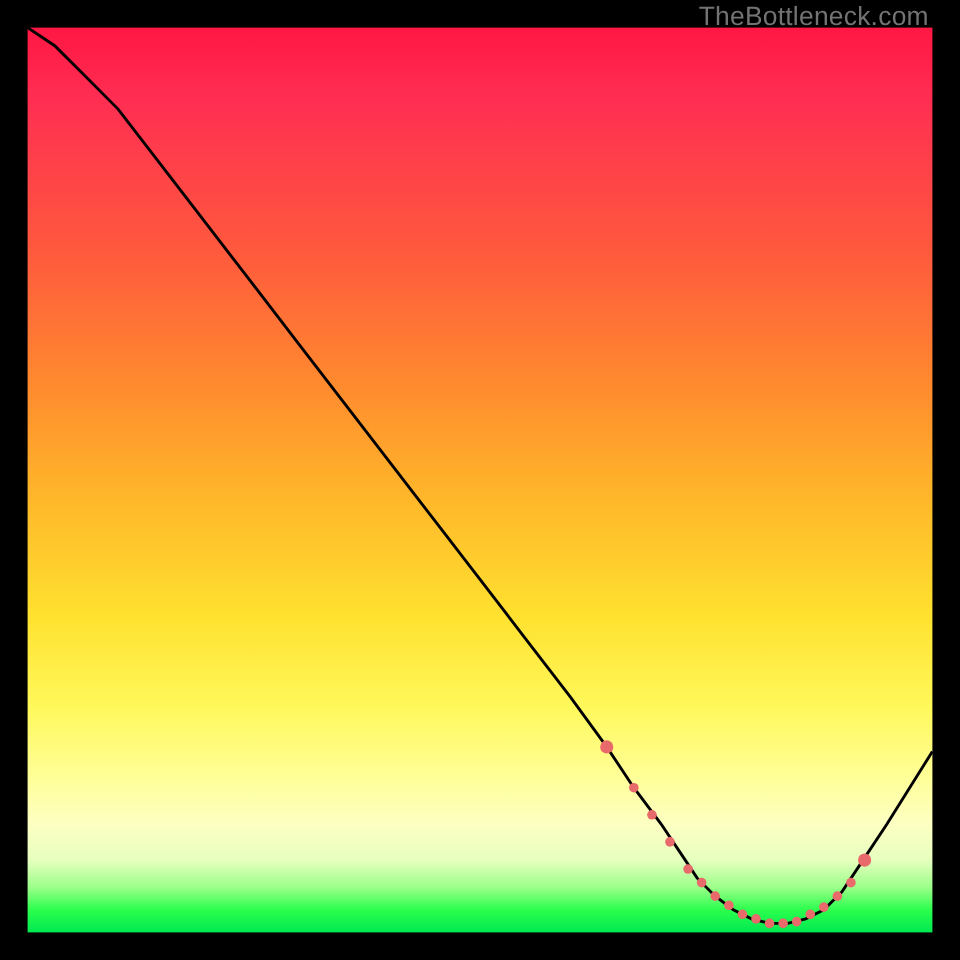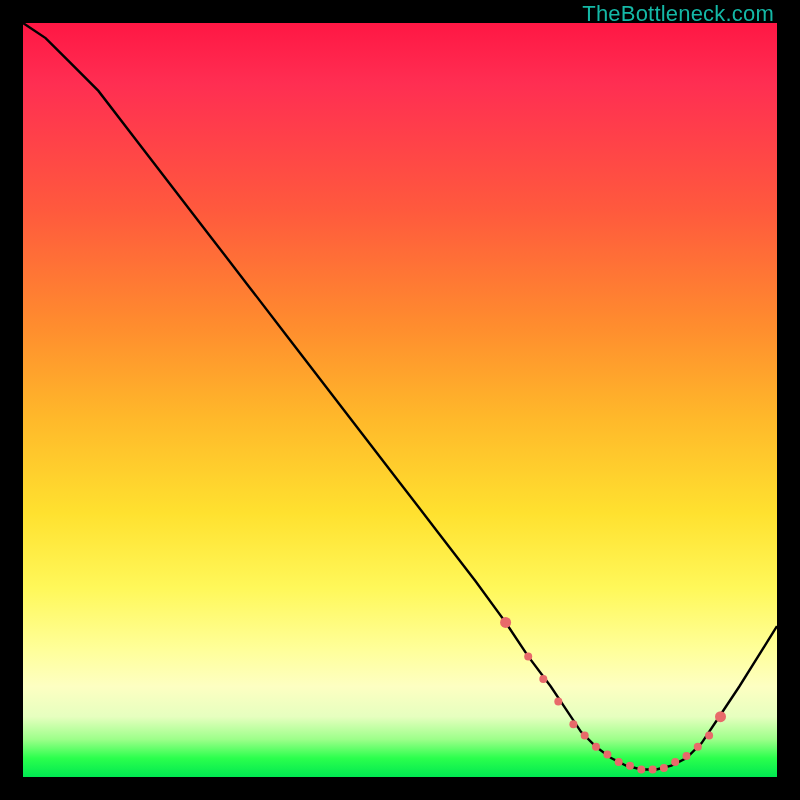--- a/index.html
+++ b/index.html
@@ -40,21 +40,21 @@
       #e6ffbf 92%,
       #9dff8a 95%,
       #2bff4d 97.5%,
       #00e851 100%
     );
   }
   .watermark {
     position: absolute;
     top: 1px;
     right: 26px;
-    color: #14b8a6;
+    color: #737373;
     font-size: 22px;
     letter-spacing: 0.2px;
     font-weight: 500;
   }
   svg.curve {
     position: absolute;
     top: 23px;
     left: 23px;
     width: 754px;
     height: 754px;

